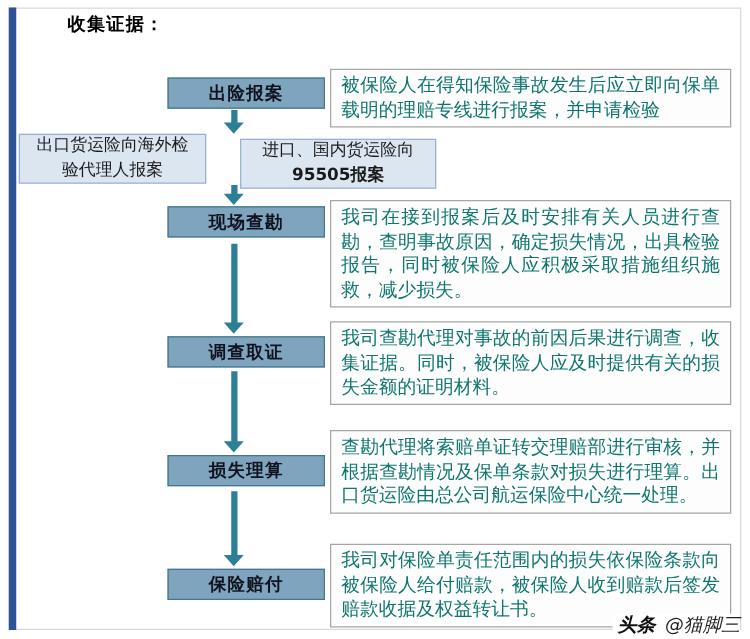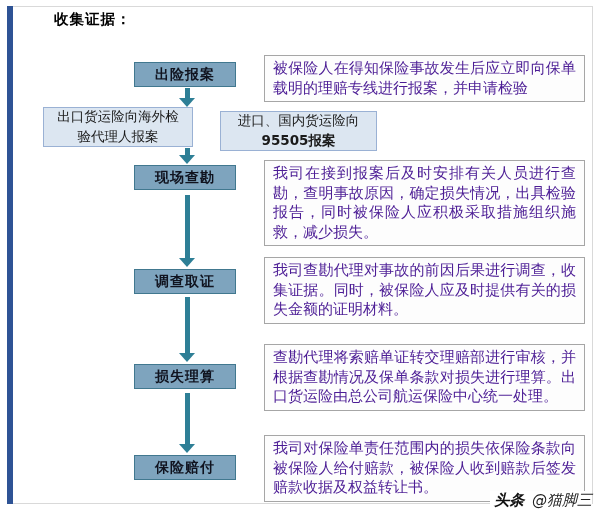--- a/index.html
+++ b/index.html
@@ -1,29 +1,29 @@
 <!DOCTYPE html>
 <html><head>
 <meta charset="utf-8">
 <style>
   html,body{margin:0;padding:0;background:#fff;font-family:"DejaVu Sans","Liberation Sans",sans-serif;}
   .canvas{position:relative;width:600px;height:511px;background:#ffffff;overflow:hidden;}
   .frame{position:absolute;left:7px;top:6px;right:7px;bottom:7px;border:1px solid #d9d9d9;}
   .accent-bar{position:absolute;left:7px;top:6px;bottom:7px;width:6px;background:#2e5395;}
   .title{position:absolute;left:54px;top:10px;font-size:14.5px;font-weight:bold;color:#000;letter-spacing:1px;}
-  .step{position:absolute;left:134px;width:102px;height:25px;background:#7ea4be;border:1px solid #41788f;
+  .step{position:absolute;left:134px;width:126px;height:25px;background:#7ea4be;border:1px solid #41788f;
         box-sizing:border-box;display:flex;align-items:center;justify-content:center;
         font-size:14px;font-weight:bold;color:#10131f;letter-spacing:1px;}
   .branch{position:absolute;background:#dce6f1;border:1px solid #9ab1d4;box-sizing:border-box;
           display:flex;flex-direction:column;align-items:center;justify-content:center;
-          font-size:13.5px;color:#1a1a1a;line-height:1.45;text-align:left;margin-left:28px;}
+          font-size:13.5px;color:#1a1a1a;line-height:1.45;text-align:left;}
   .branch span{display:block;}
   .branch .bold{font-weight:bold;}
   .desc{position:absolute;left:264px;width:321px;background:#fdfdfd;border:1px solid #a6a6a6;
-        box-sizing:border-box;padding:3px 8px;font-size:15px;line-height:1.3;color:#4c1d95;
+        box-sizing:border-box;padding:3px 8px;font-size:15px;line-height:1.3;color:#0f766e;
         text-align:justify;}
   .arrow{position:absolute;left:172px;width:30px;}
   .arrow .shaft{position:absolute;left:50%;margin-left:-2.5px;width:5px;top:0;bottom:8px;background:#2e7f96;}
   .arrow .head{position:absolute;left:50%;margin-left:-8px;bottom:0;width:0;height:0;
                border-left:8px solid transparent;border-right:8px solid transparent;border-top:9px solid #2e7f96;}
   .watermark{position:absolute;right:8px;bottom:1px;font-size:15px;color:#1a1a1a;background:#fff;padding-left:4px;font-style:italic;}
   .wm-brand{font-weight:bold;color:#111;}
   .wm-author{color:#222;margin-left:3px;}
 </style>
 </head>

